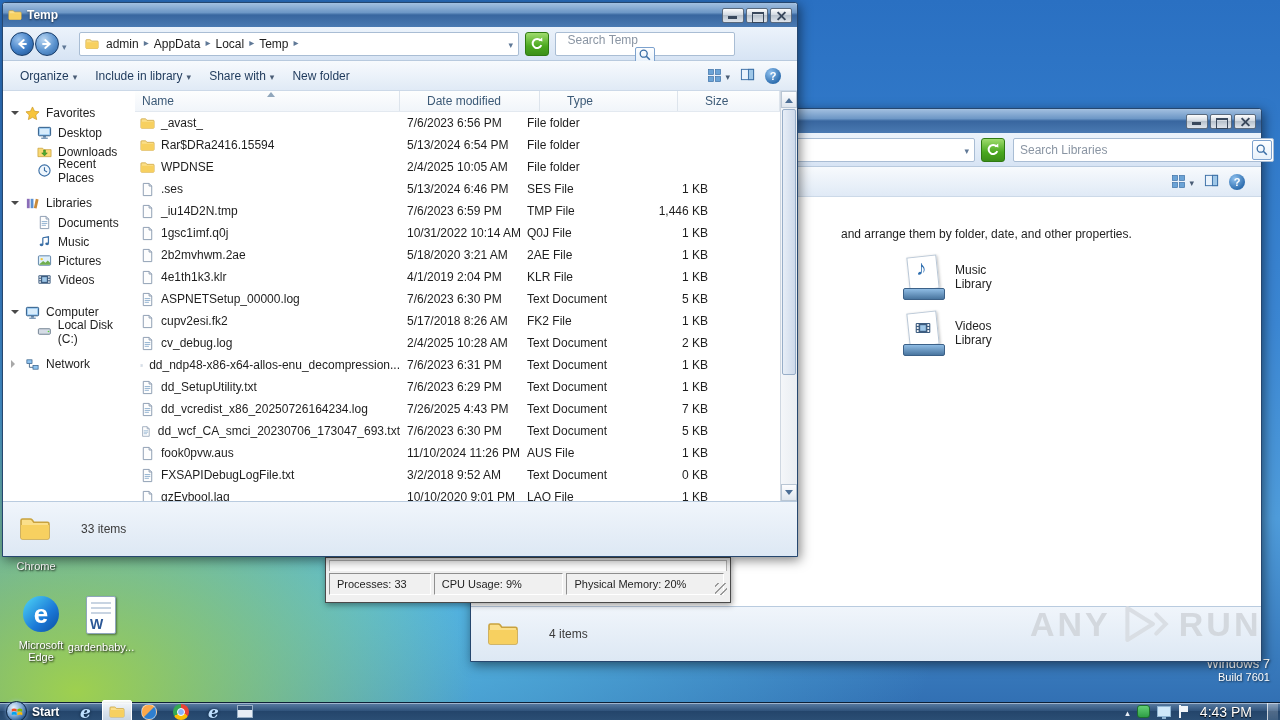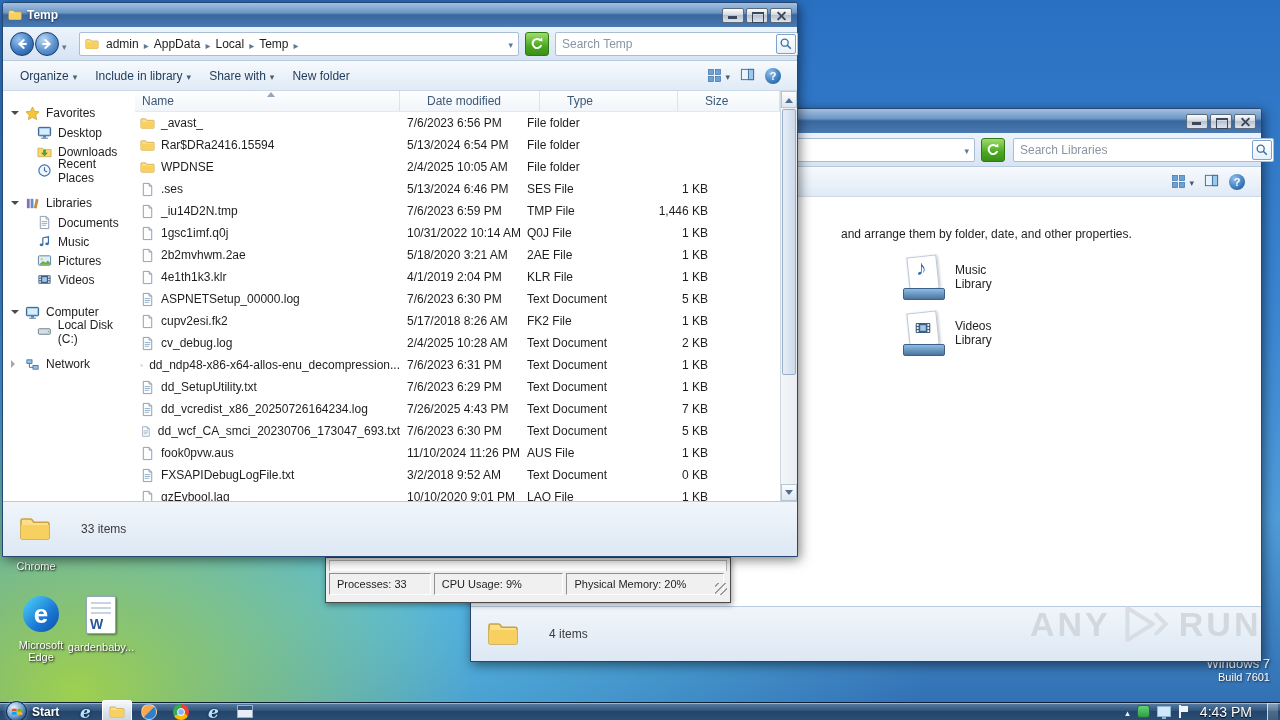--- a/index.html
+++ b/index.html
@@ -35,31 +35,31 @@
     background:radial-gradient(circle at 35% 30%, #9cc4ee, #3e7cc4 55%, #1d4f8a); border:1px solid #1a3e6b;
     display:flex; align-items:center; justify-content:center; }
   .navcircle.back { left:7px; }
   .navcircle.fwd { left:32px; background:radial-gradient(circle at 35% 30%, #b9d6f2, #5b93cf 55%, #2d62a0); }
   .mini-caret::after { content:"▾"; color:#5f7896; font-size:9px; }
   .hist { position:absolute; left:59px; top:12px; }
   .crumbbar { position:absolute; top:5px; height:24px; background:#fff; border:1px solid #a9bdd4; border-radius:2px;
     display:flex; align-items:center; padding:0 5px; }
   .temp-crumb { left:76px; width:440px; }
   .lib-crumb { left:74px; width:430px; }
-  .crumbs { display:flex; align-items:flex-end; margin-left:3px; }
+  .crumbs { display:flex; align-items:flex-start; margin-left:3px; }
   .crumb { padding:0 4px; }
   .crumb-sep { color:#5f7896; font-size:10px; padding:0 1px; }
   .end-caret { margin-left:auto; }
   .refresh-btn { position:absolute; top:5px; width:24px; height:24px; border-radius:3px;
     background:linear-gradient(#9fdc6e,#4aa81f 60%,#3c8f18); border:1px solid #2f7a12;
     display:flex; align-items:center; justify-content:center; }
   .temp-refresh { left:522px; } .lib-refresh { left:510px; }
   .searchbox { position:absolute; top:5px; height:24px; background:#fff; border:1px solid #a9bdd4; border-radius:2px;
     display:flex; align-items:center; }
-  .temp-search { left:552px; width:243px; }
+  .temp-search { left:552px; width:180px;flex-direction:column; }
   .lib-search { left:542px; width:261px; }
   .search-input { flex:1; min-width:0; border:none; outline:none; background:transparent; padding:0 6px;
     font:12px "Liberation Sans","DejaVu Sans",sans-serif; color:#333; }
   .search-input::placeholder { color:#8a95a3; opacity:1; }
   .mag-btn { width:20px; height:20px; margin-right:1px; border:1px solid #7da2ce; border-radius:2px;
     background:linear-gradient(#fdfeff,#e8f1fa); display:flex; align-items:center; justify-content:center; }
 
   .cmdbar { height:30px; display:flex; align-items:center; position:relative;
     background:linear-gradient(#f7fafd,#e0eaf6); border-bottom:1px solid #ccd9e8; }
   .cmd-left { display:flex; align-items:center; padding-left:8px; }

